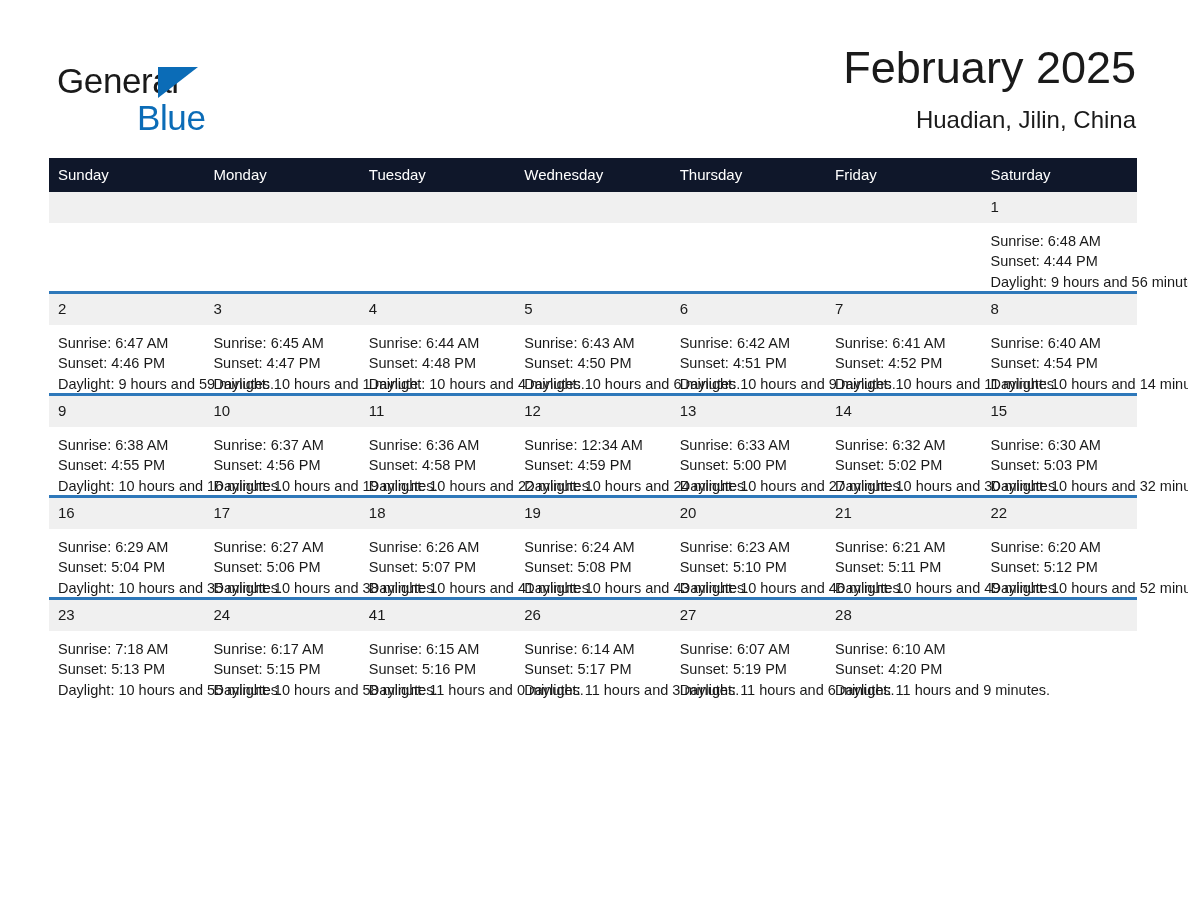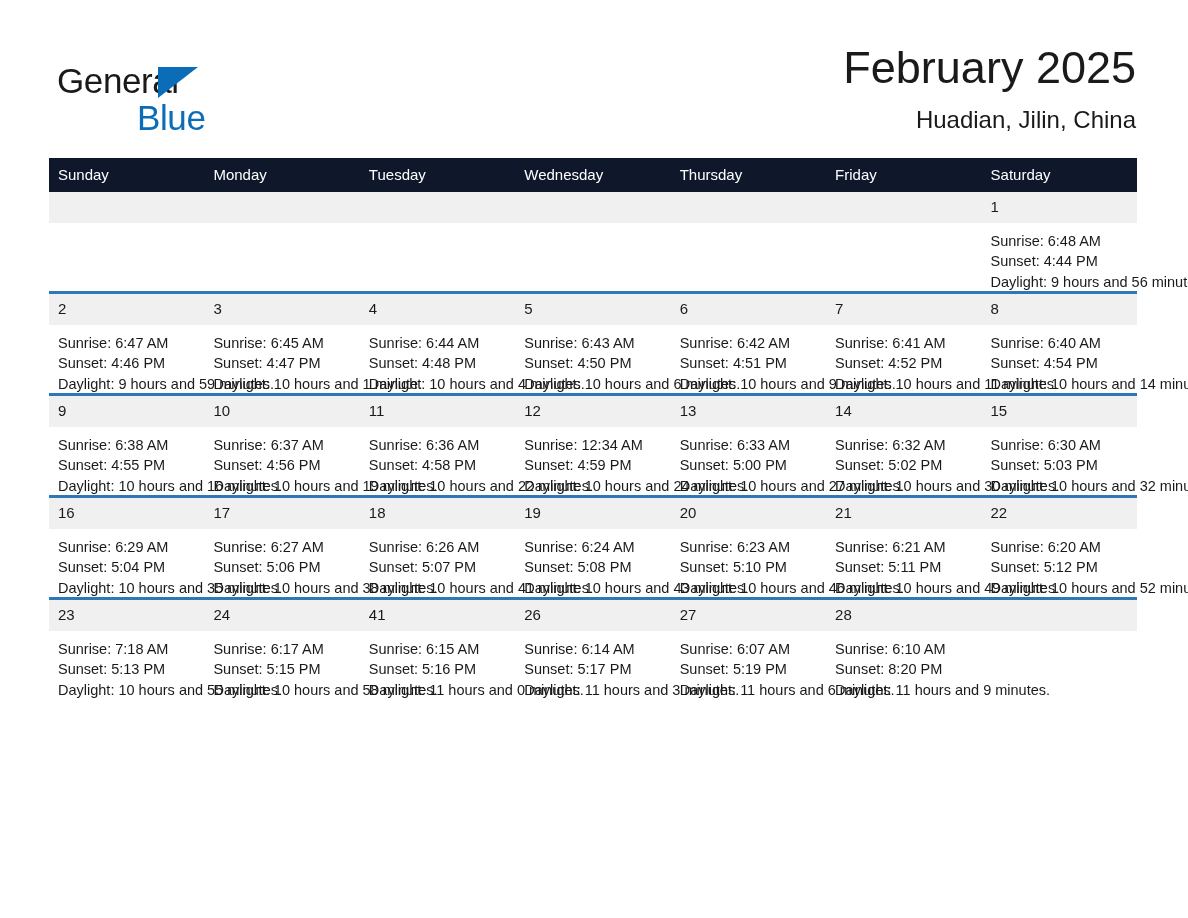--- a/index.html
+++ b/index.html
@@ -454,21 +454,21 @@
           <div class="cellbody">
             <p>Sunrise: 6:07 AM</p>
             <p>Sunset: 5:19 PM</p>
             <p class="daylight-line">Daylight: 11 hours and 6 minutes.</p>
           </div>
         </td>
         <td>
           <div class="daynum">28</div>
           <div class="cellbody">
             <p>Sunrise: 6:10 AM</p>
-            <p>Sunset: 8:20 PM</p>
+            <p>Sunset: 4:20 PM</p>
             <p class="daylight-line">Daylight: 11 hours and 9 minutes.</p>
           </div>
         </td>
         <td class="cell-empty">
           <div class="daynum empty"></div>
           <div class="cellbody">
             
             
             
           </div>

